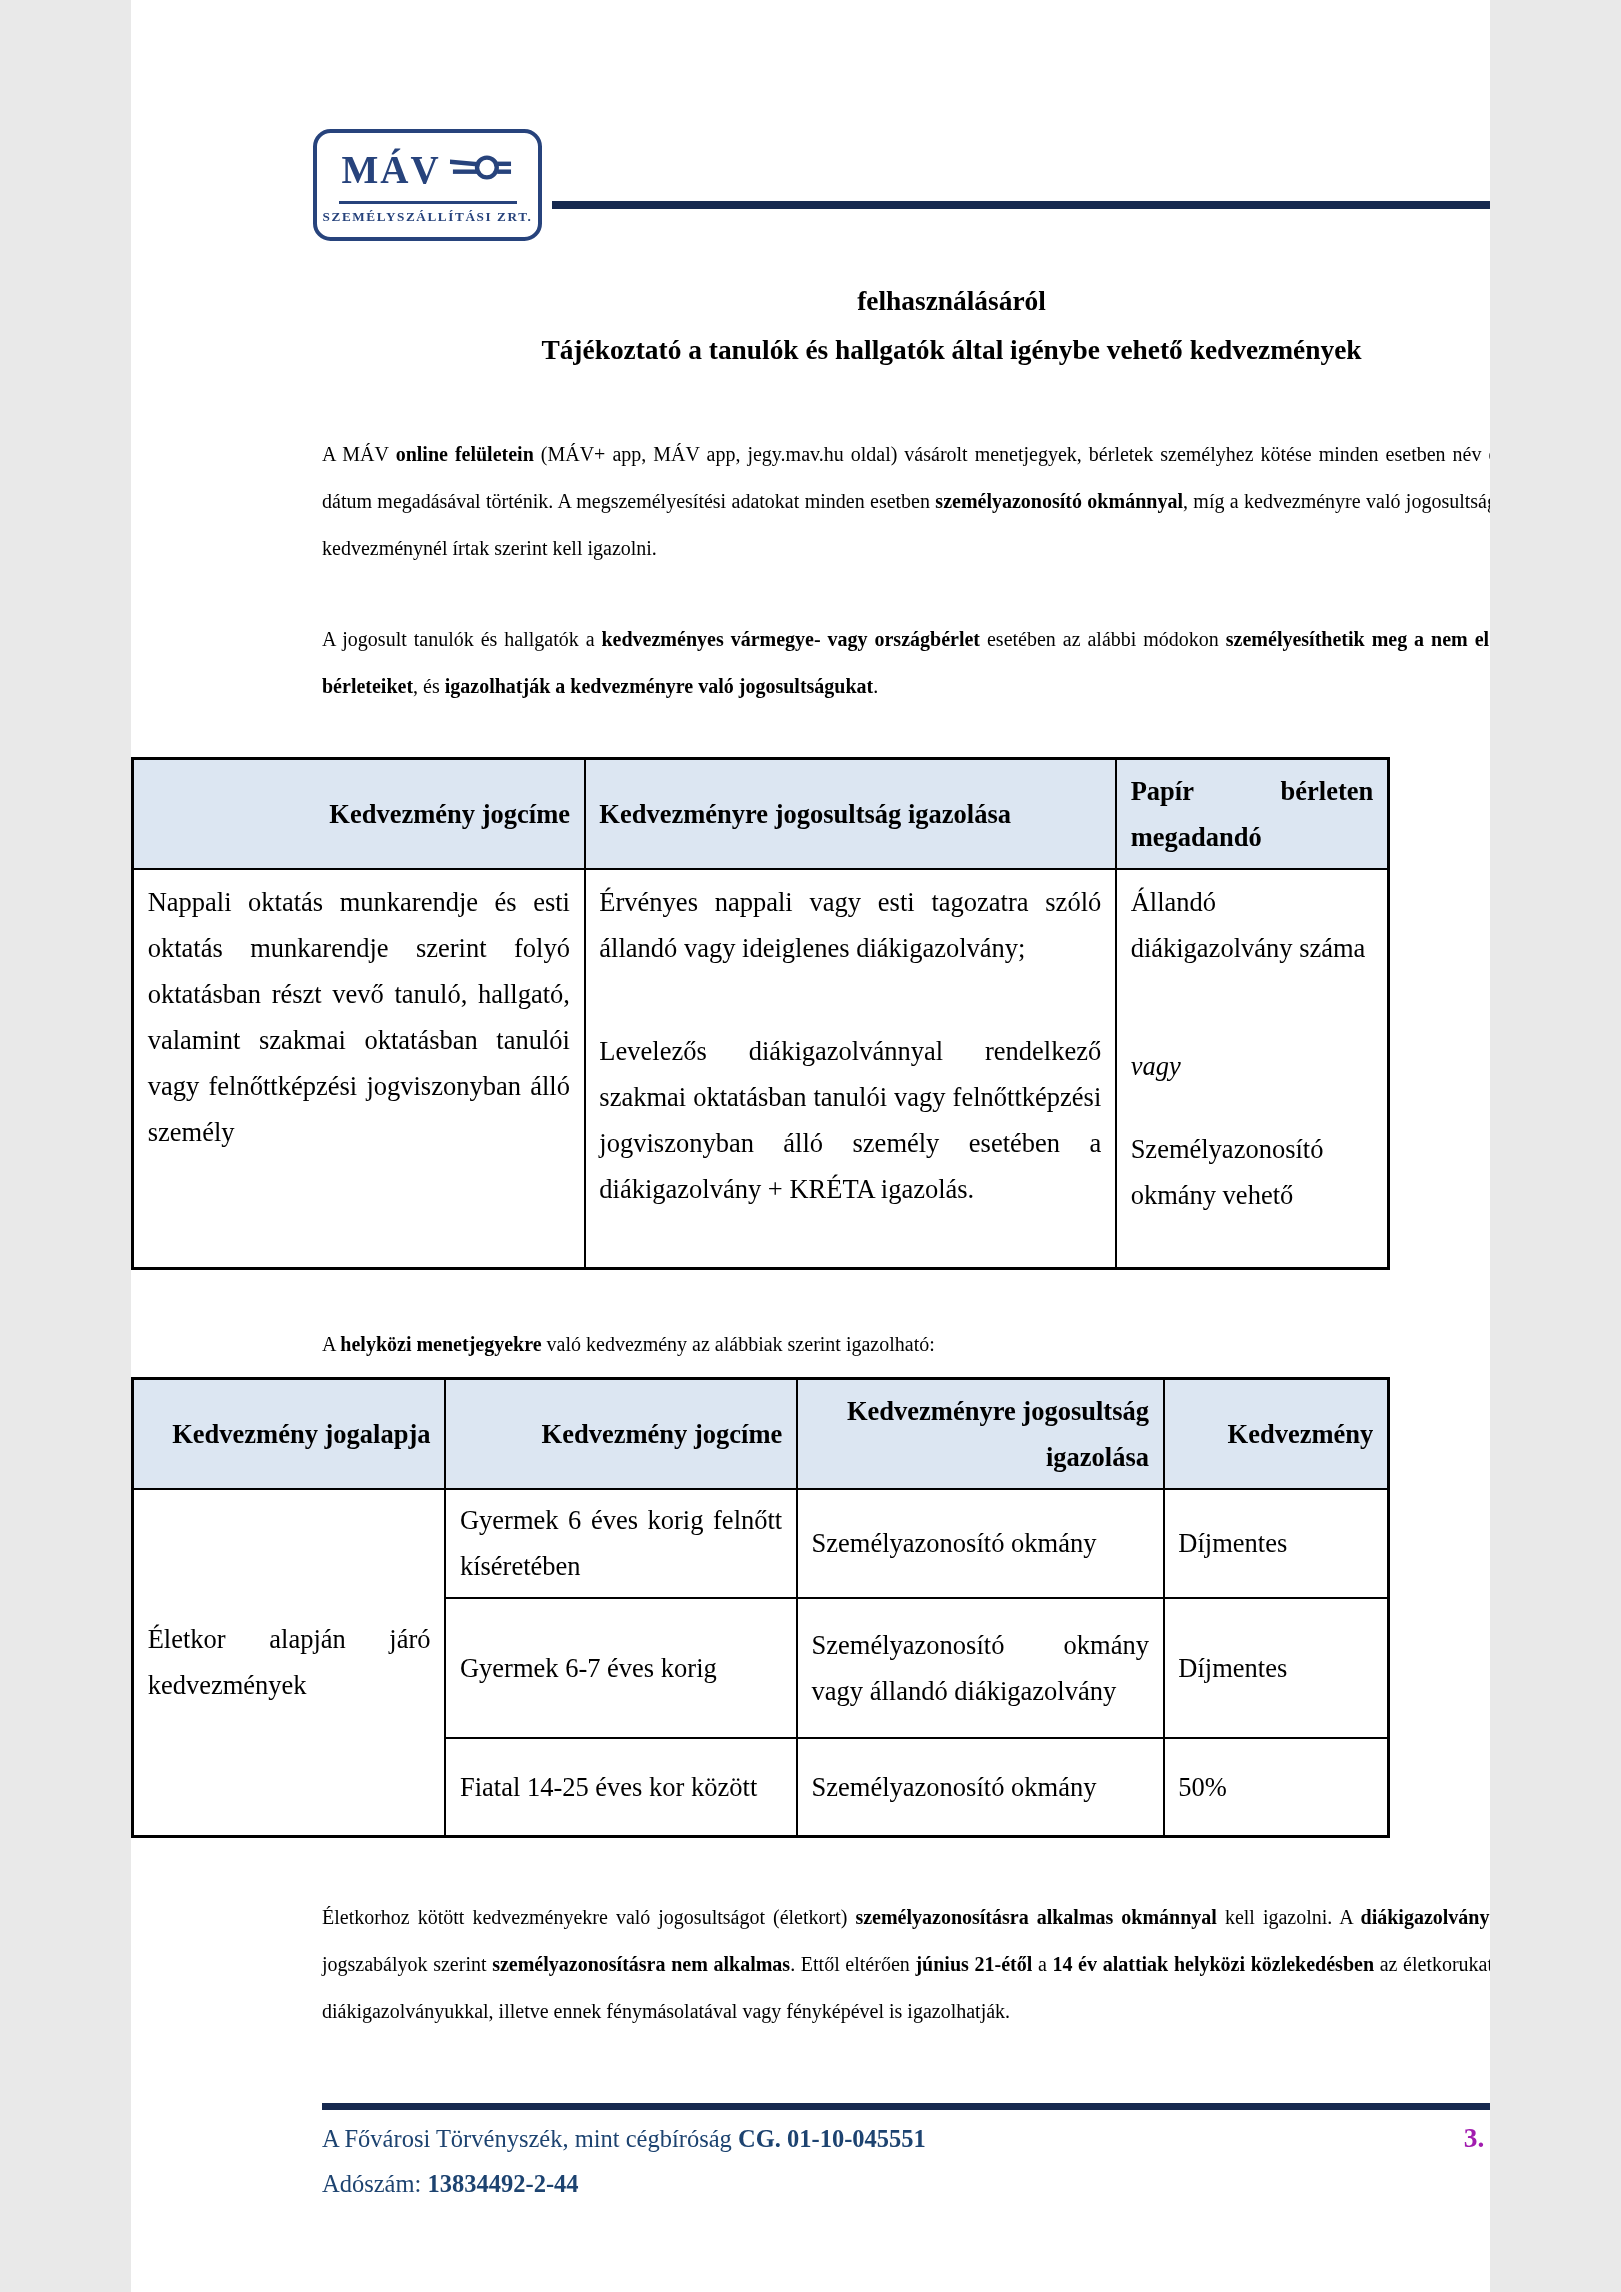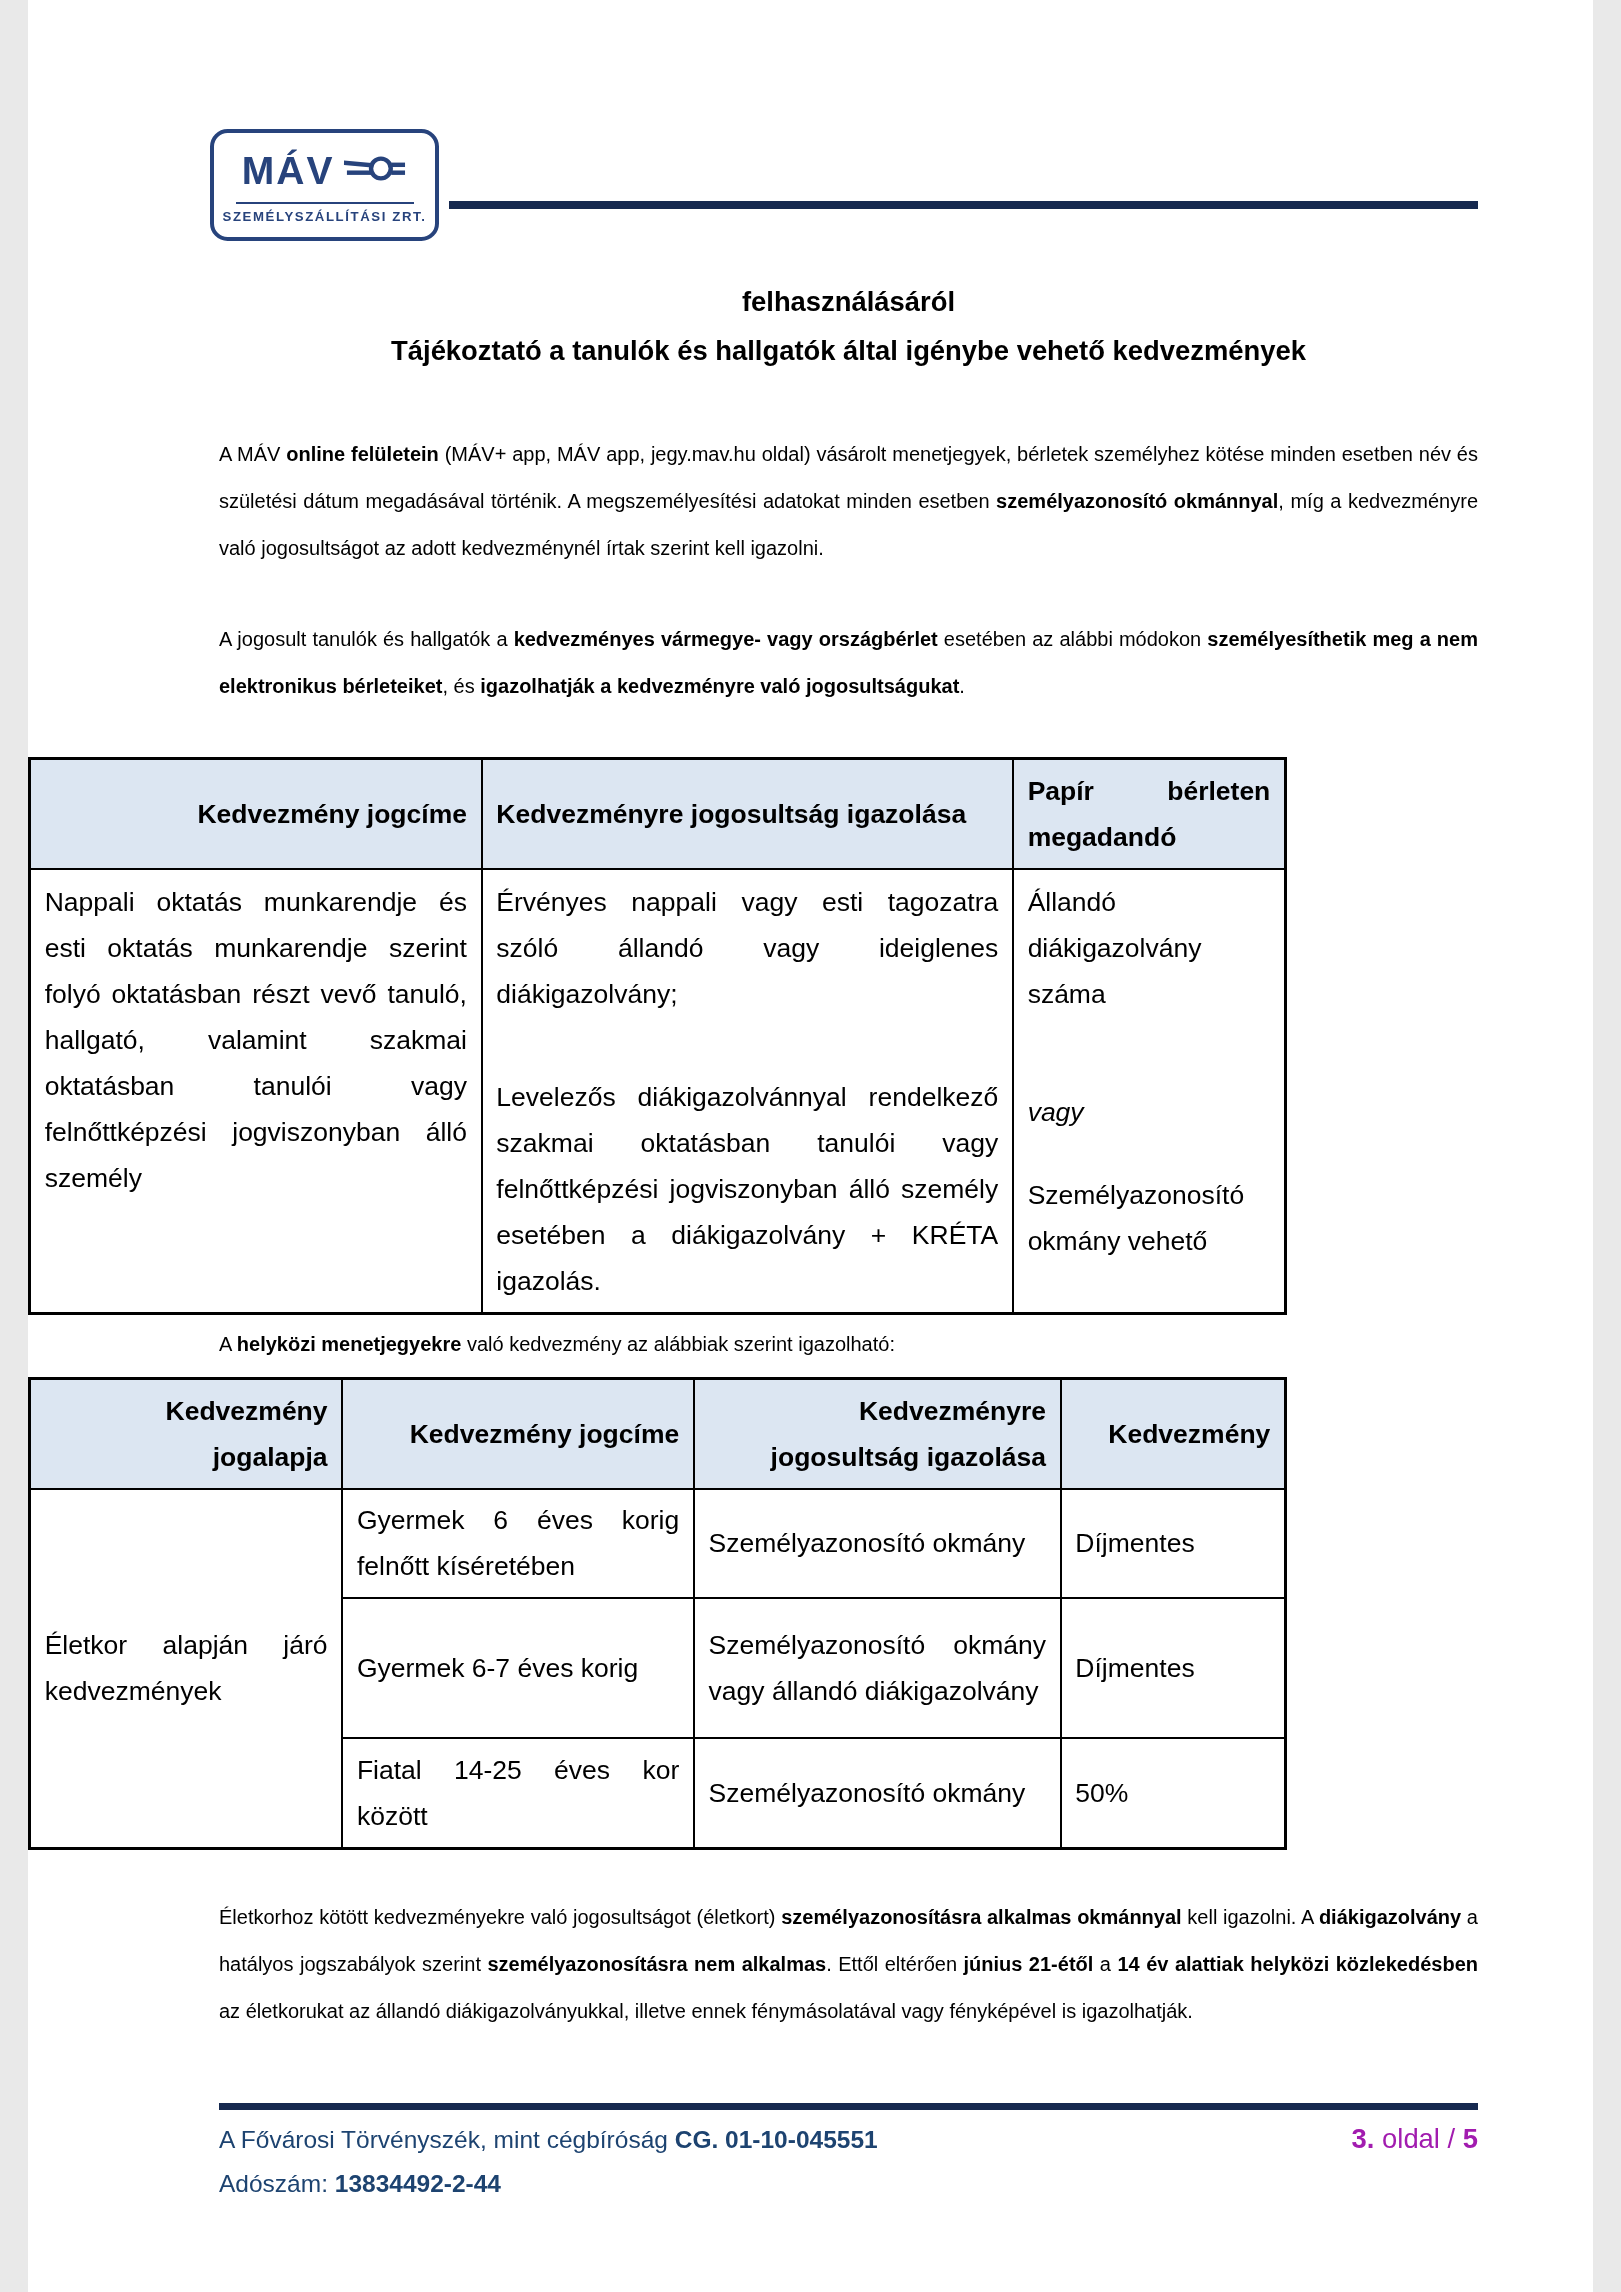--- a/index.html
+++ b/index.html
@@ -1,19 +1,19 @@
 <!DOCTYPE html>
 <html lang="hu"><head>
 <meta charset="utf-8">
 <style>
   * { margin:0; padding:0; box-sizing:border-box; }
   html,body { background:#e9e9e9; }
   .page {
-    position:relative; width:1565px; height:2293px; margin:0 auto;
-    background:#ffffff; font-family:Liberation Sans, sans-serif;
+    position:relative; width:1359px; height:2293px; margin:0 auto;
+    background:#ffffff; font-family:Liberation Serif, serif;
     color:#000; overflow:hidden;
   }
   .abs { position:absolute; }
 
   
   .logo {
     left:182px; top:129px; width:229px; height:112px;
     border:4.9px solid #27437c; border-radius:17.6px;
     display:flex; flex-direction:column; align-items:center; justify-content:center;
     color:#27437c; background:#fff;

